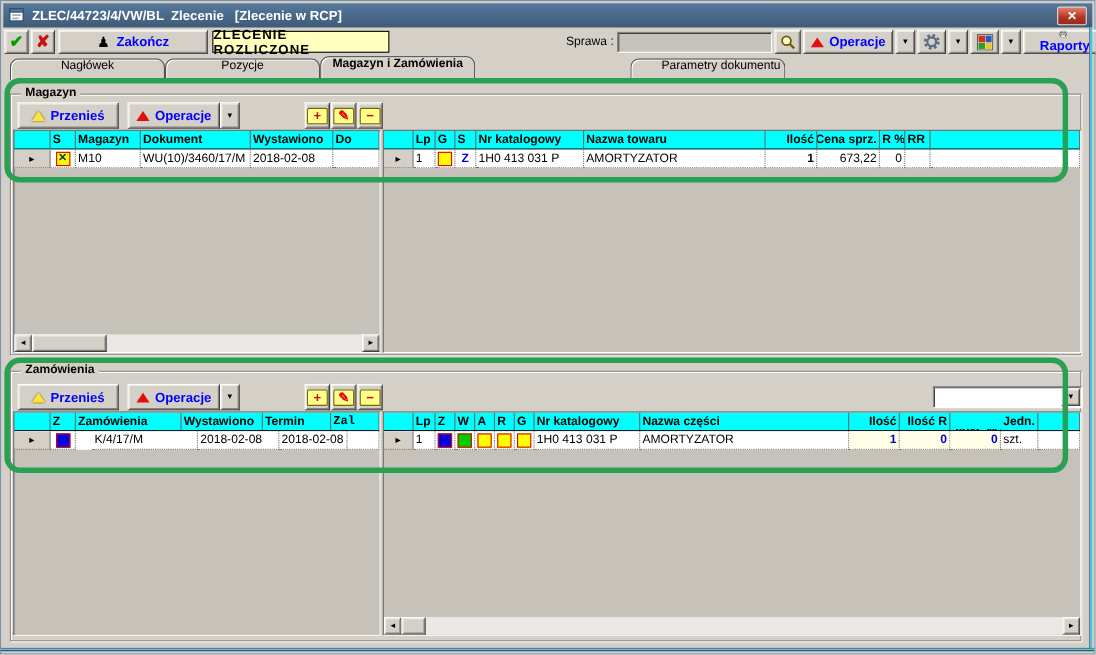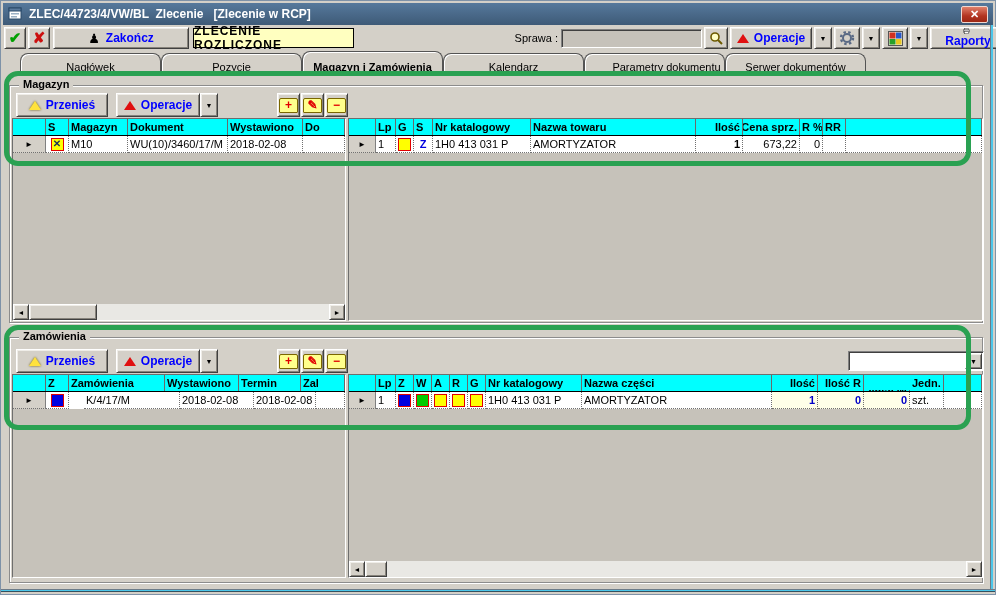--- a/index.html
+++ b/index.html
@@ -42,21 +42,21 @@
     border-right:1px solid #fff; border-bottom:1px solid #fff; box-shadow:inset 1px 1px 0 #404040; }
   .dd { width:18px; font-size:7px; }
   .tri { width:0; height:0; border-left:6px solid transparent; border-right:6px solid transparent; margin-right:5px; }
   .tri-red { border-bottom:9px solid #e01010; }
   .tri-yellow { border-bottom:9px solid #ffe23c; filter:drop-shadow(0 0 1px #6d5a00); }
 
   
   .tabbar { position:absolute; left:0; top:50px; width:996px; height:22px; }
   .tab { position:absolute; top:2px; height:20px; width:141px; background:#d4d0c8;
     border:1px solid #545454; border-bottom:none; border-radius:8px 8px 0 0;
-    box-shadow: inset 1px 1px 0 #ffffff; display:flex; align-items:flex-end; justify-content:center; cursor:default;margin-left:11px; }
+    box-shadow: inset 1px 1px 0 #ffffff; display:flex; align-items:flex-start; justify-content:center; cursor:default; }
   .tab.active { top:0; height:22px; font-weight:bold; z-index:3; background:#d4d0c8; }
 
   
   .groupbox { position:absolute; border:1px solid #8c8c8c;
     box-shadow: inset 1px 1px 0 #ffffff, 1px 1px 0 #ffffff; }
   .group-label { position:absolute; top:-8px; left:9px; background:#d4d0c8; padding:0 4px; font-weight:bold; }
 
   .grp-btn { position:absolute; height:24px; display:flex; align-items:center; justify-content:center; cursor:default; }
   .ico-btn { position:absolute; width:23px; height:24px; display:flex; align-items:center; justify-content:center; }
   .folder { width:19px; height:15px; background:#ffff8c; border:1px solid #7a6600; border-radius:2px 2px 1px 1px;
@@ -181,28 +181,22 @@
   <div class="tabbar">
     <div class="tab" style="left:8px;">
         <span>Nagłówek</span>
       </div>
     <div class="tab" style="left:149px;">
         <span>Pozycje</span>
       </div>
     <div class="tab active" style="left:290px;">
         <span>Magazyn i Zamówienia</span>
       </div>
-    <div class="tab" style="left:431px;">
-        <span>Kalendarz</span>
-      </div>
     <div class="tab" style="left:572px;padding-left:24px;">
         <span>Parametry dokumentu</span>
-      </div>
-    <div class="tab" style="left:713px;">
-        <span>Serwer dokumentów</span>
       </div>
   </div>
 
   <div class="groupbox" style="left:8px;top:84px;width:974px;height:238px;">
     <span class="group-label">Magazyn</span>
 
     <div class="grp-btn raised" style="left:6px;top:7px;width:92px;">
       <span class="tri tri-yellow"></span>
       <span class="blue-label">Przenieś</span>
     </div>
@@ -339,21 +333,21 @@
         </span>
     </div>
 
     <div class="tablebox" style="left:2px;top:36px;width:334px;height:204px;">
       <div class="trow thead">
         <span class="c" style="width:33px;"></span>
         <span class="c" style="width:23px;">Z</span>
         <span class="c" style="width:96px;">Zamówienia</span>
         <span class="c" style="width:74px;">Wystawiono</span>
         <span class="c" style="width:62px;">Termin</span>
-        <span class="c" style="flex:1;">Zal</span>
+        <span class="c" style="flex:1;font-family:Liberation Mono, monospace;">Zal</span>
       </div>
       <div class="trow tdata">
         <span class="c sel" style="width:33px;">
             <span>►</span>
           </span>
         <span class="c ctr" style="width:23px;">
             <span class="flag f-blue"></span>
           </span>
         <span class="c" style="width:96px;margin-left:15px;">K/4/17/M</span>
         <span class="c" style="width:74px;">2018-02-08</span>

